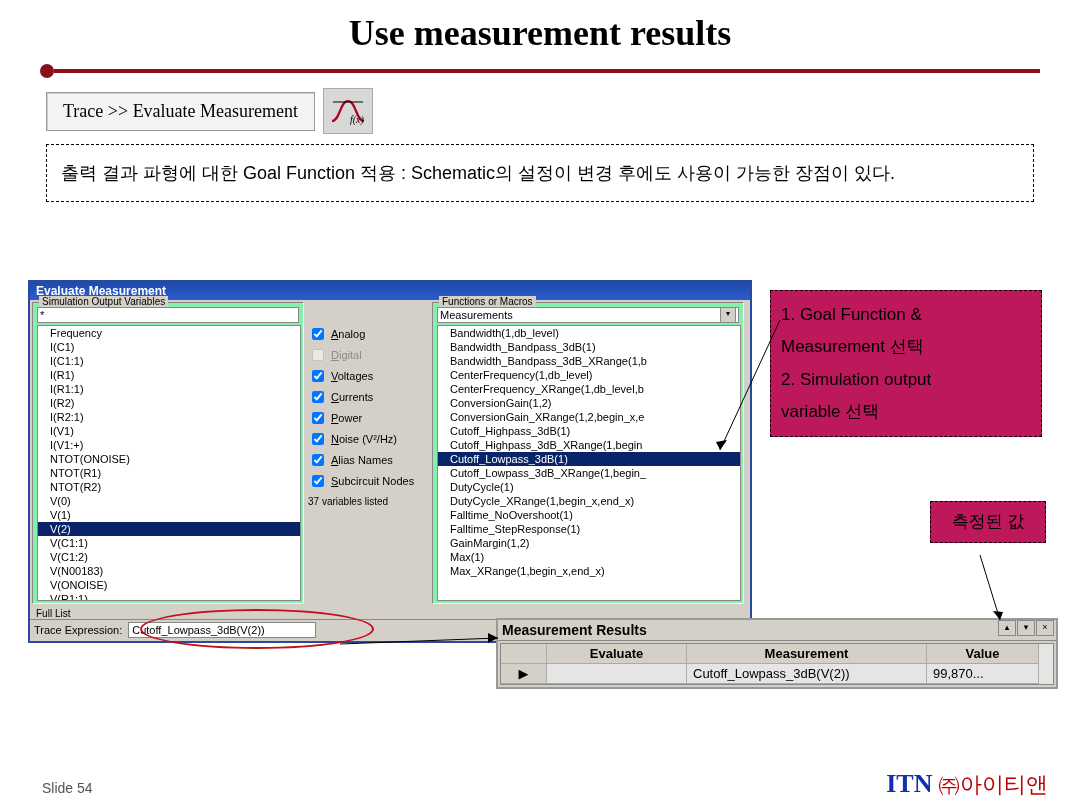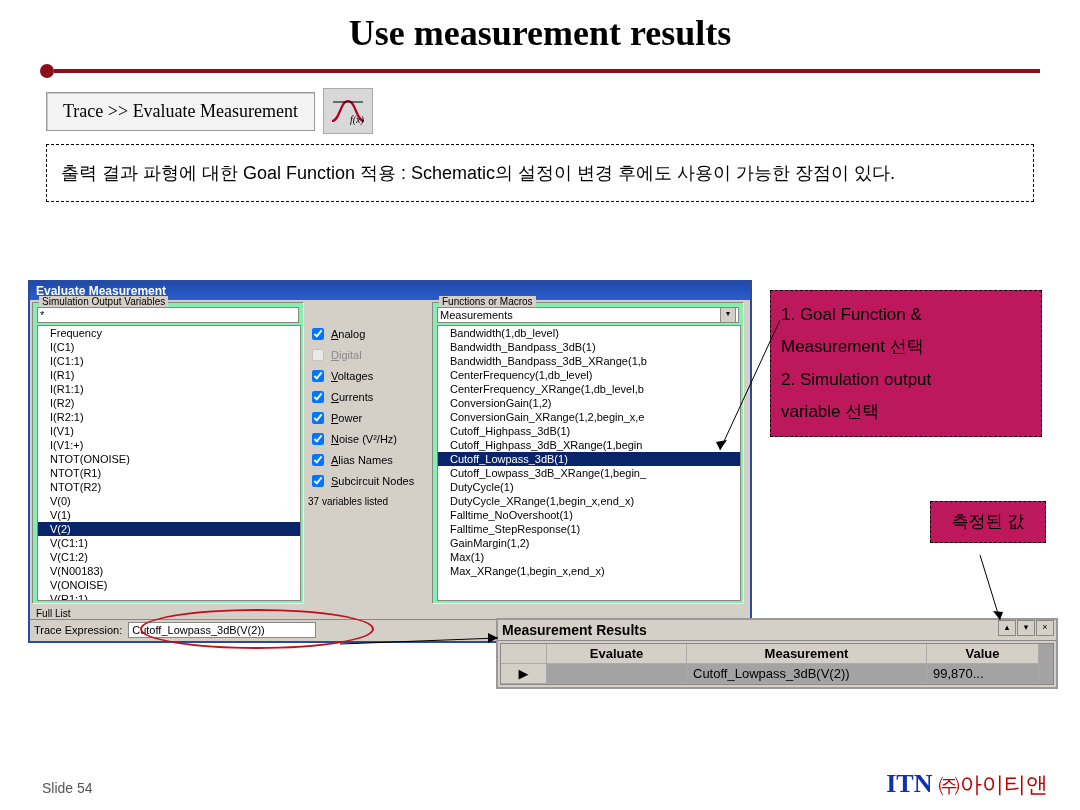--- a/index.html
+++ b/index.html
@@ -175,21 +175,21 @@
     display:flex; justify-content:space-between;
     padding: 0 2px;
   }
   .titlebar .t { font-weight:bold; padding:2px; font-size:14px; }
   .winbtns { display:flex; gap:1px; }
   .winbtns div {
     width:16px;height:14px;border:1px solid #888;background:#d4d0c8;
     font-size:9px;line-height:12px;text-align:center;
   }
   .r-table {
-    background:#a3a3a3; border:1px solid #888; margin:2px;
+    background:#e5e5e5; border:1px solid #888; margin:2px;
     display:grid;
     grid-template-columns: 46px 140px 240px 112px;
   }
   .r-table div {
     border-right:1px solid #aaa;border-bottom:1px solid #aaa;
     padding: 2px 6px; font-size:13px;
   }
   .r-table .h { background:#d4d0c8; font-weight:bold; text-align:center; }
   .r-table .rowmark { background:#d4d0c8; text-align:center; }
 

